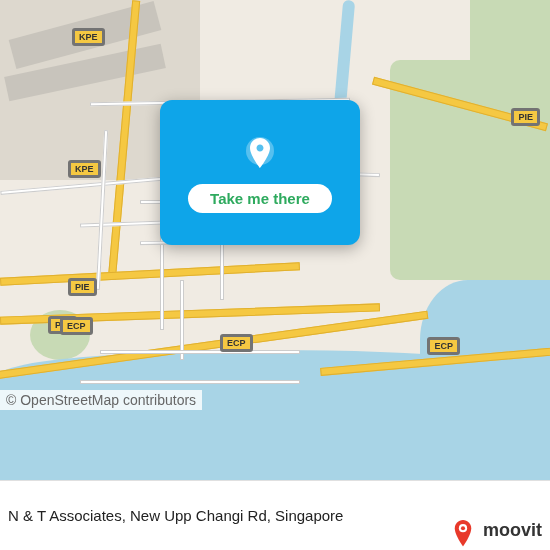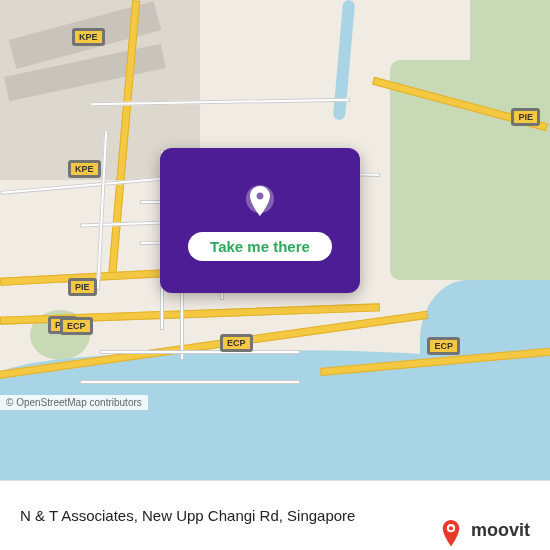--- a/index.html
+++ b/index.html
@@ -299,29 +299,28 @@
       white-space: nowrap;
     }
 
     
     .green-card {
       position: absolute;
       top: 100px;
       left: 160px;
       width: 200px;
       height: 145px;
-      background: #4c1d95;
+      background: #0ea5e9;
       border-radius: 12px;
       display: flex;
       flex-direction: column;
       align-items: center;
       justify-content: center;
       box-shadow: 0 4px 15px rgba(0,0,0,0.3);
       cursor: pointer;
-      margin-top: 48px;
     }
 
     .pin-icon {
       width: 44px;
       height: 44px;
       margin-bottom: 8px;
     }
 
     .take-me-there-btn {
       background: white;
@@ -335,34 +334,34 @@
       white-space: nowrap;
     }
 
     
     .copyright-bar {
       position: absolute;
       bottom: 70px;
       left: 0;
       background: rgba(255,255,255,0.8);
       padding: 2px 6px;
-      font-size: 10px;
+      font-size: 14px;
       color: #666;
     }
 
     
     #bottom-bar {
       width: 550px;
       height: 70px;
       background: white;
       border-top: 1px solid #e0e0e0;
       display: flex;
       align-items: center;
       justify-content: space-between;
-      padding: 0 20px;
+      padding: 0 8px;
       position: absolute;
       bottom: 0;
     }
 
     .location-info {
       display: flex;
       flex-direction: column;
     }
 
     .location-name {

